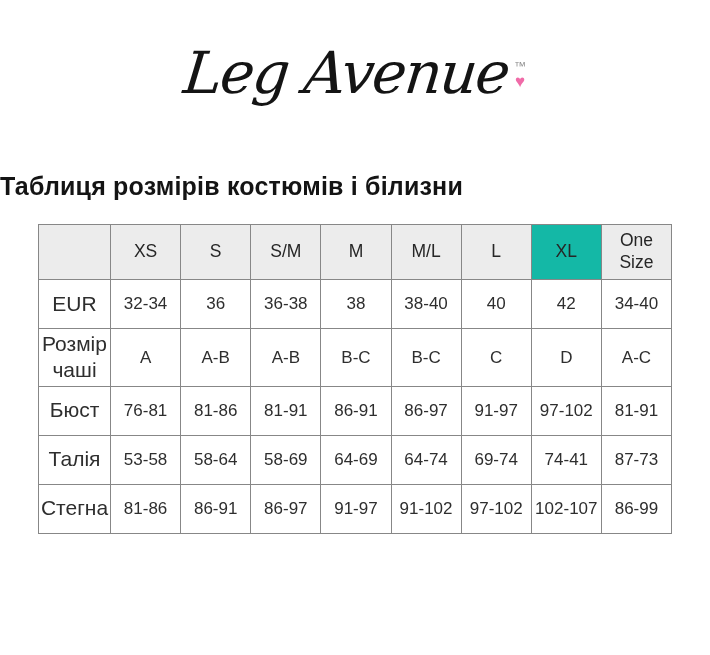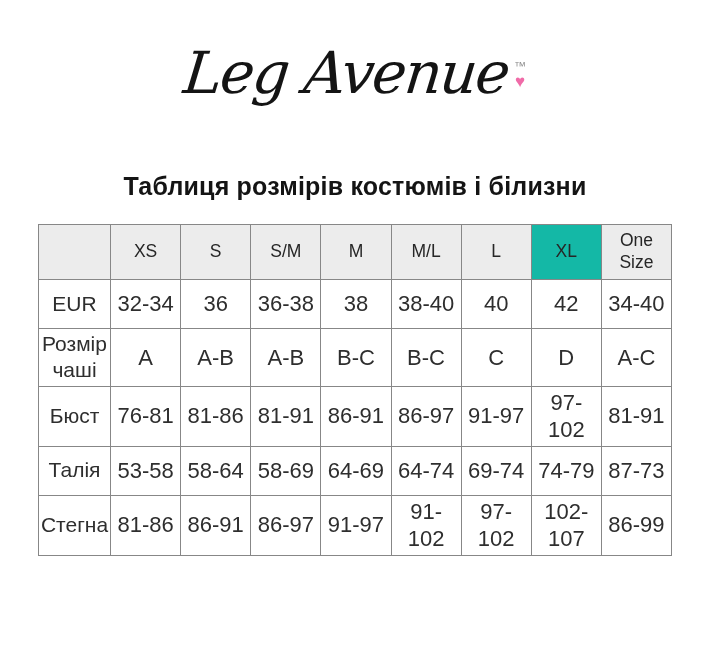--- a/index.html
+++ b/index.html
@@ -42,21 +42,20 @@
     font-size: 12px;
     line-height: 1;
     color: #8e8e8e;
   }
   .heart {
     font-size: 17px;
     line-height: 1;
     margin-top: 1px;
   }
   .page-title {
-    text-align: center;
     font-weight: bold;
     font-size: 25px;
     color: #141414;
     margin-top: 24px;
     letter-spacing: 0.2px;
   }
   table.size-table {
     width: 634px;
     margin: 23px auto 0 auto;
     border-collapse: collapse;
@@ -73,21 +72,21 @@
     line-height: 1.25;
   }
   table.size-table thead th {
     background: #ececec;
     height: 50px;
     font-size: 17.5px;
     color: #262626;
   }
   table.size-table tbody td {
     height: 44px;
-    font-size: 22px;
+    font-size: 17px;
     color: #2e2e2e;
     background: #ffffff;
   }
   table.size-table td.row-label {
     font-size: 21px;
   }
 </style>
 </head>
 <body>
 
@@ -161,21 +160,21 @@
         <td>81-91</td>
       </tr>
       <tr>
         <td class="row-label">Талія</td>
         <td>53-58</td>
         <td>58-64</td>
         <td>58-69</td>
         <td>64-69</td>
         <td>64-74</td>
         <td>69-74</td>
-        <td>74-79</td>
+        <td>74-41</td>
         <td>87-73</td>
       </tr>
       <tr>
         <td class="row-label">Стегна</td>
         <td>81-86</td>
         <td>86-91</td>
         <td>86-97</td>
         <td>91-97</td>
         <td>91-102</td>
         <td>97-102</td>

